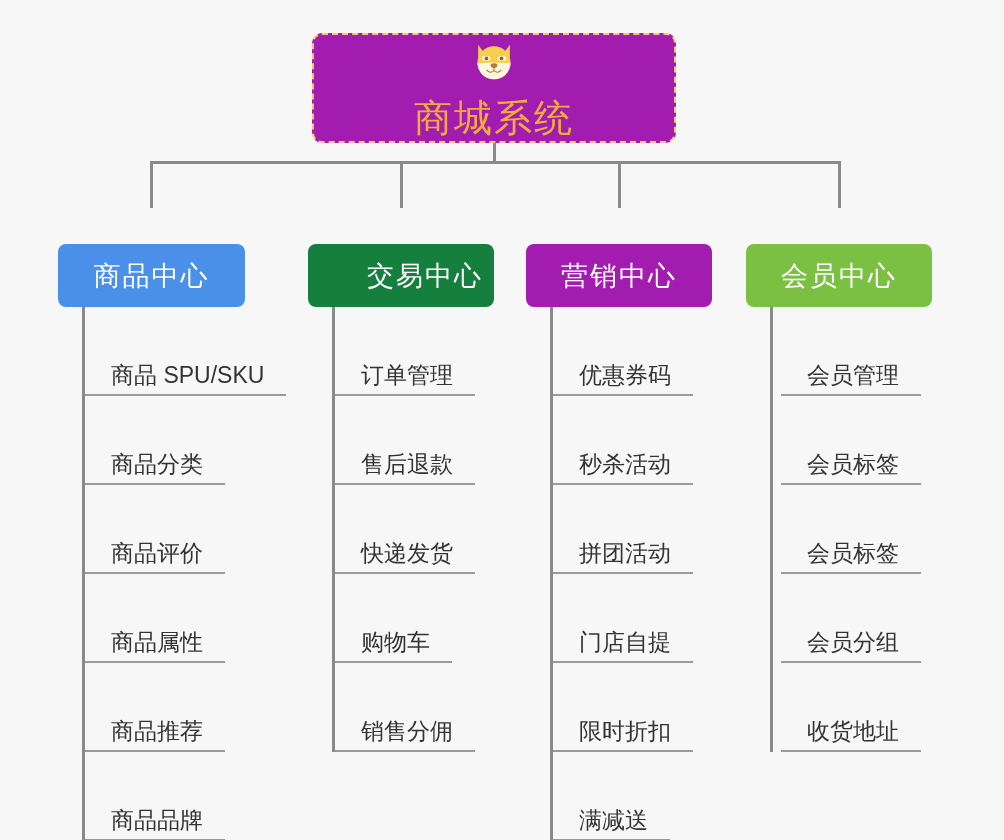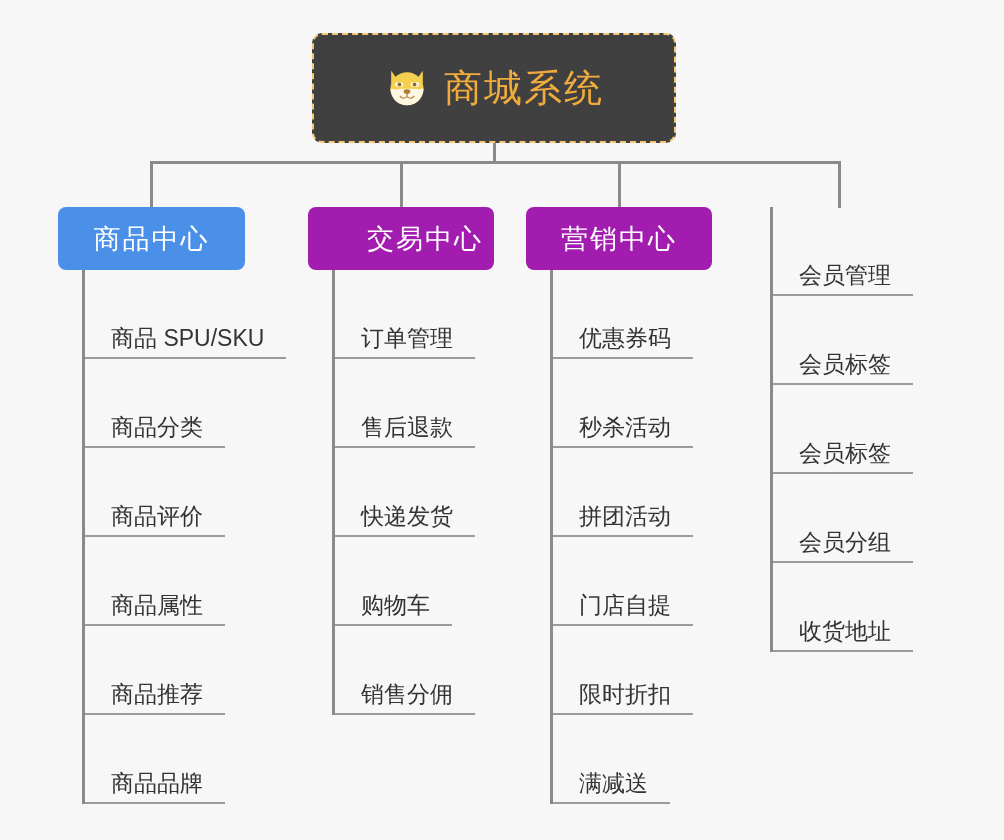--- a/index.html
+++ b/index.html
@@ -83,20 +83,21 @@
     height: 63px;
     border-radius: 8px;
     display: flex;
     align-items: center;
     justify-content: center;
     color: #ffffff;
     font-size: 27px;
     letter-spacing: 2px;
     box-sizing: border-box;
     cursor: default;
+    margin-top: 37px;
   }
 
   .col-items {
     position: relative;
     margin-left: 24px;
     border-left: 3px solid #8a8a8a;
     padding-top: 0;
   }
   .leaf {
     position: relative;
@@ -124,21 +125,21 @@
   #col-0 .col-header { width: 187px; }
   #col-1 .col-header { width: 186px; }
   #col-2 .col-header { width: 186px; }
   #col-3 .col-header { width: 186px; }
 </style>
 </head>
 <body style="background: rgb(247, 247, 247);">
 
 <div id="canvas">
 
-  <div class="root-node" style="border-color: rgb(247, 200, 115); background: #404040;">
+  <div class="root-node" style="border-color: rgb(247, 200, 115); background: #a21caf; flex-direction: column;">
     <svg class="root-icon" viewBox="0 0 64 64">
       <path d="M10 8 L10 26 L20 22 Z" fill="#f7cf4e"></path>
       <path d="M54 8 L54 26 L44 22 Z" fill="#f7cf4e"></path>
       <circle cx="32" cy="33" r="23" fill="#f7cf4e"></circle>
       <path d="M9 33 a23 23 0 0 0 46 0 z" fill="#fdf6e0"></path>
       <path d="M11 22 q21 -6 42 0 q1 9 -3 12 q-18 -5 -36 0 q-4 -3 -3 -12 z" fill="#f7cf4e"></path>
       <ellipse cx="21" cy="27" rx="6" ry="3.4" fill="#fdf6e0"></ellipse>
       <ellipse cx="43" cy="27" rx="6" ry="3.4" fill="#fdf6e0"></ellipse>
       <ellipse cx="21.5" cy="27" rx="2.6" ry="2.6" fill="#8a6a2f"></ellipse>
       <ellipse cx="42.5" cy="27" rx="2.6" ry="2.6" fill="#8a6a2f"></ellipse>
@@ -175,21 +176,21 @@
       <div class="leaf">
           <span class="leaf-inner">商品推荐</span>
         </div>
       <div class="leaf">
           <span class="leaf-inner">商品品牌</span>
         </div>
     </div>
   </div>
 
   <div class="column" id="col-1">
-    <div class="col-header" style="background: #a21caf; padding-left: 48px;">交易中心</div>
+    <div class="col-header" style="background: #15803d; padding-left: 48px;">交易中心</div>
     <div class="col-items" style="border-left-color: rgb(138, 138, 138);">
       <div class="leaf">
           <span class="leaf-inner">订单管理</span>
         </div>
       <div class="leaf">
           <span class="leaf-inner">售后退款</span>
         </div>
       <div class="leaf">
           <span class="leaf-inner">快递发货</span>
         </div>
@@ -220,21 +221,22 @@
       <div class="leaf">
           <span class="leaf-inner">限时折扣</span>
         </div>
       <div class="leaf">
           <span class="leaf-inner">满减送</span>
         </div>
     </div>
   </div>
 
   <div class="column" id="col-3">
-    <div class="col-items" style="border-left-color: rgb(138, 138, 138);">
+    <div class="col-header" style="background: rgb(123, 192, 67);">会员中心</div>
+    <div class="col-items" style="border-left-color: rgb(138, 138, 138); padding-left: 8px;">
       <div class="leaf">
           <span class="leaf-inner">会员管理</span>
         </div>
       <div class="leaf">
           <span class="leaf-inner">会员标签</span>
         </div>
       <div class="leaf">
           <span class="leaf-inner">会员标签</span>
         </div>
       <div class="leaf">

